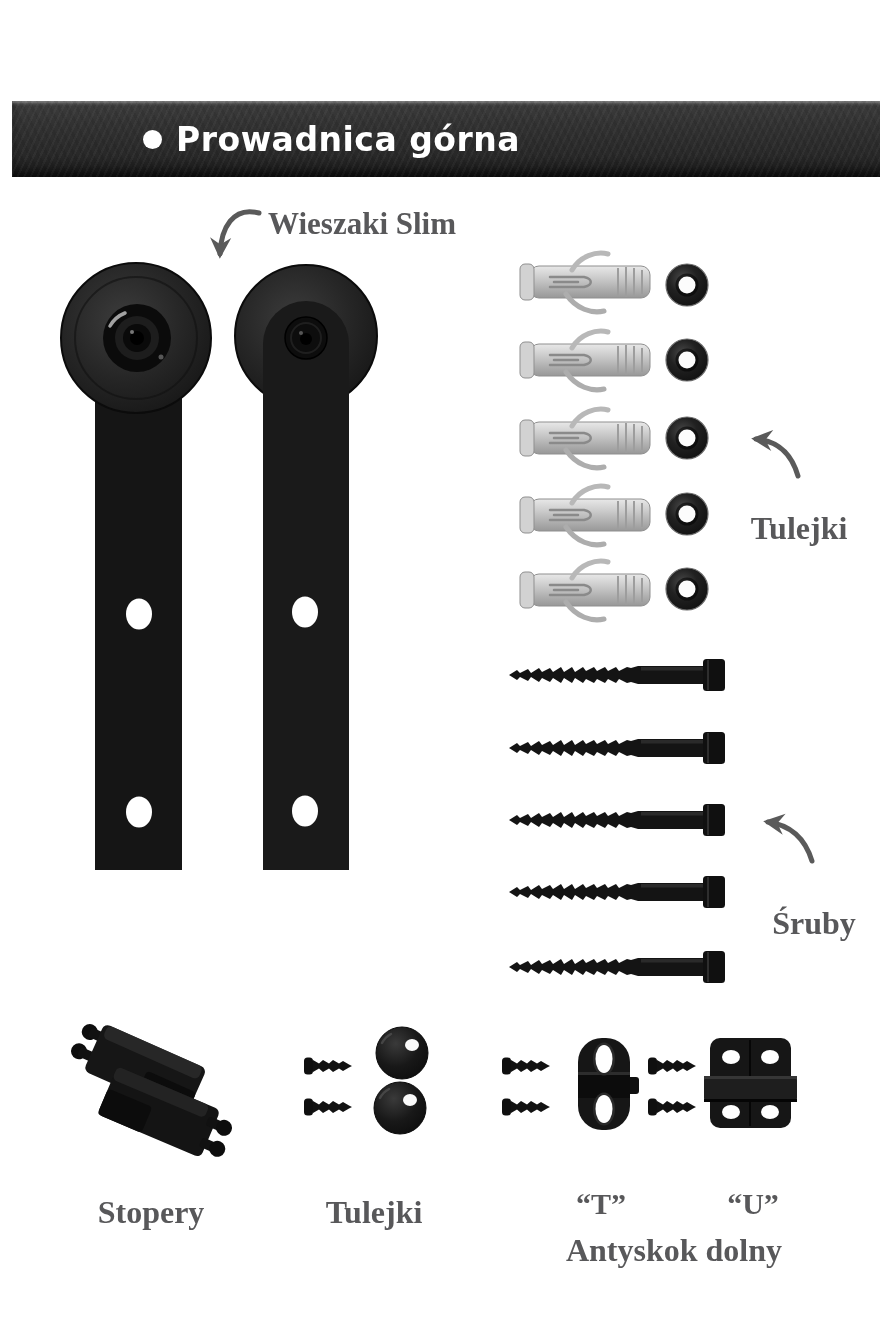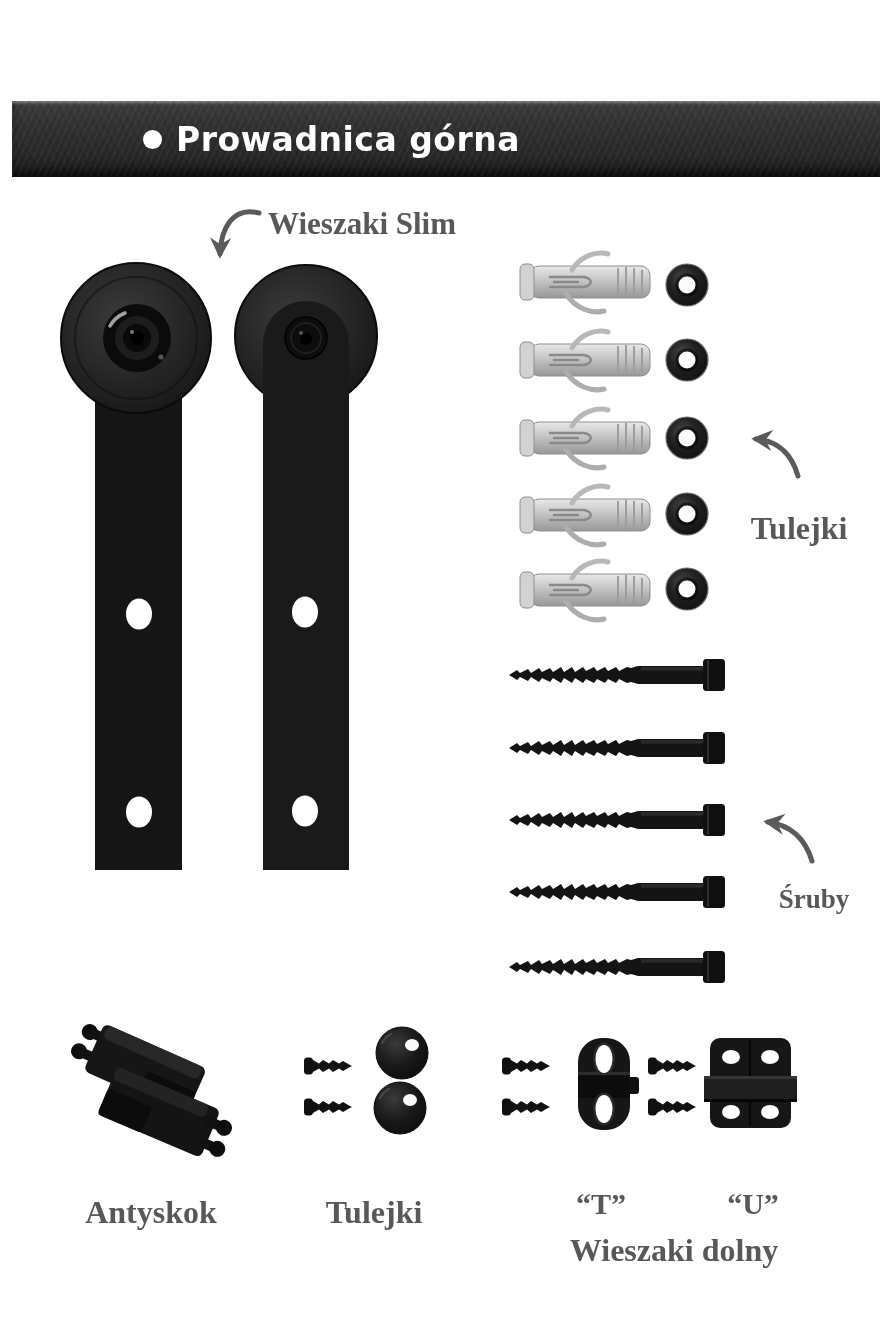--- a/index.html
+++ b/index.html
@@ -211,18 +211,18 @@
   </g>
 </svg>
 
 <div class="banner">
   <span class="dot"></span>
   <span class="banner-label">Prowadnica górna</span>
 </div>
 
 <div class="label" style="left:268px;top:208px;font-size:31px;">Wieszaki Slim</div>
 <div class="label centered" style="left:799px;top:491px;font-size:32px;">Tulejki</div>
-<div class="label centered" style="left:814px;top:865px;font-size:27px;">Śruby</div>
-<div class="label centered" style="left:151px;top:1175px;font-size:32px;">Antyskok</div>
+<div class="label centered" style="left:814px;top:886px;font-size:32px;">Śruby</div>
+<div class="label centered" style="left:151px;top:1175px;font-size:32px;">Stopery</div>
 <div class="label centered" style="left:374px;top:1175px;font-size:32px;">Tulejki</div>
 <div class="label centered" style="left:601px;top:1168px;font-size:30px;">“T”</div>
 <div class="label centered" style="left:753px;top:1168px;font-size:30px;">“U”</div>
-<div class="label centered" style="left:674px;top:1213px;font-size:32px;">Wieszaki dolny</div>
+<div class="label centered" style="left:674px;top:1213px;font-size:32px;">Antyskok dolny</div>
 
 </body></html>

